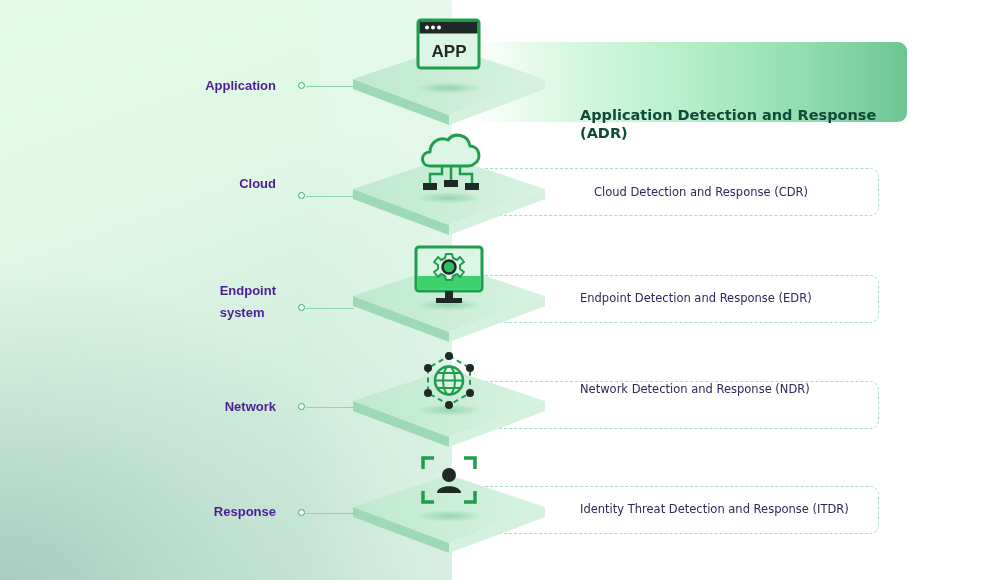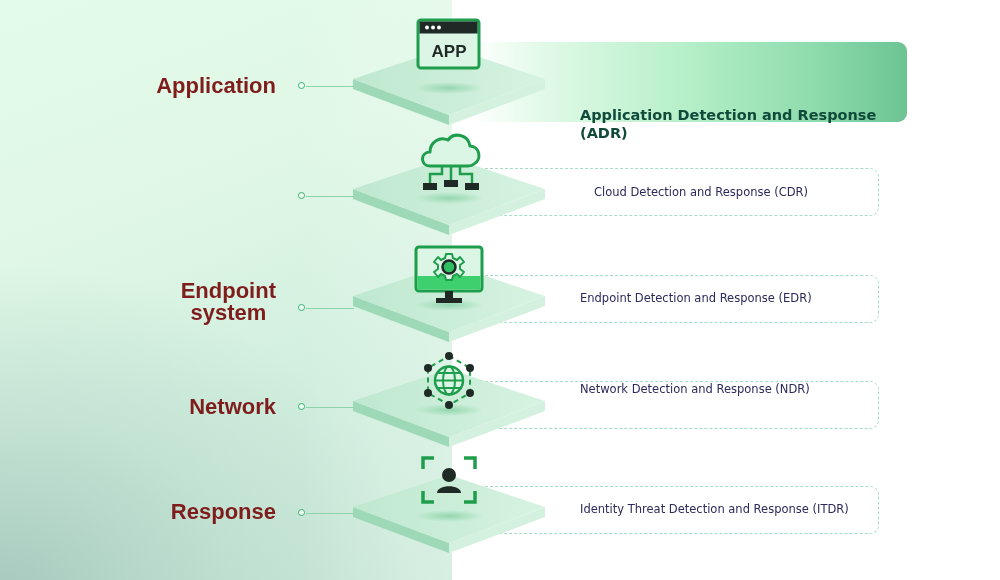--- a/index.html
+++ b/index.html
@@ -8,21 +8,21 @@
     position: absolute; left: 0; top: 0; width: 452px; height: 580px;
     background:
       radial-gradient(ellipse 520px 420px at 0px 600px, rgba(160,195,185,0.85) 0%, rgba(180,215,200,0.5) 45%, rgba(200,235,215,0) 80%),
       linear-gradient(160deg, #e3fbe9 0%, #e0f7e6 35%, #d2efdf 65%, #c7e6d6 100%);
   }
   .fade-top {
     position: absolute; left: 300px; top: 0; width: 152px; height: 580px;
     background: linear-gradient(90deg, rgba(255,255,255,0) 0%, rgba(240,252,244,0.4) 100%);
   }
   .label {
-    position: absolute; right: 724px; text-align: center; color: #7f1d1d; font-weight: bold; font-size: 22px; line-height: 22px;
+    position: absolute; right: 724px; text-align: left; color: #4c1d95; font-weight: bold; font-size: 13px; line-height: 22px;
   }
   .connector { position: absolute; left: 298px; height: 8px; width: 56px; }
   .connector .dot { position: absolute; left: 0; top: 0; width: 5px; height: 5px; border: 1.5px solid #2fb36a; border-radius: 50%; background: #f2fff6; }
   .connector .line { position: absolute; left: 8px; top: 4px; width: 48px; border-top: 1px solid #8fd3ac; }
   .slabs { position: absolute; left: 0; top: 0; width: 1000px; height: 580px; }
   .adr-banner {
     position: absolute; left: 470px; top: 42px; width: 437px; height: 80px; border-radius: 9px;
     background: linear-gradient(90deg, rgba(230,252,236,0) 0%, #dff9e6 18%, #b5efc8 50%, #8fdcad 78%, #6cc492 100%);
   }
   .adr-text { position: absolute; left: 580px; top: 66px; width: 300px; font-size: 14.5px; line-height: 18px; color: #0f4a3a; font-weight: bold; font-family: "DejaVu Sans", sans-serif; font-weight: 600; margin-top: 40px; }
@@ -145,20 +145,21 @@
   <path d="M17 38 C17 29 41 29 41 38 Z" fill="#1f2a26"></path>
 </svg>
 
 <div class="label" style="top:75px;">Application</div>
 <div class="connector" style="top:82px;">
     <div class="dot"></div>
     <div class="line"></div>
   </div>
 
 <div class="label" style="top:173px;">
+  <div>Cloud</div>
 </div>
 <div class="connector" style="top:192px;">
     <div class="dot"></div>
     <div class="line"></div>
   </div>
 
 <div class="label" style="top:280px;">
   <div>Endpoint</div>
   <div>system</div>
 </div>

